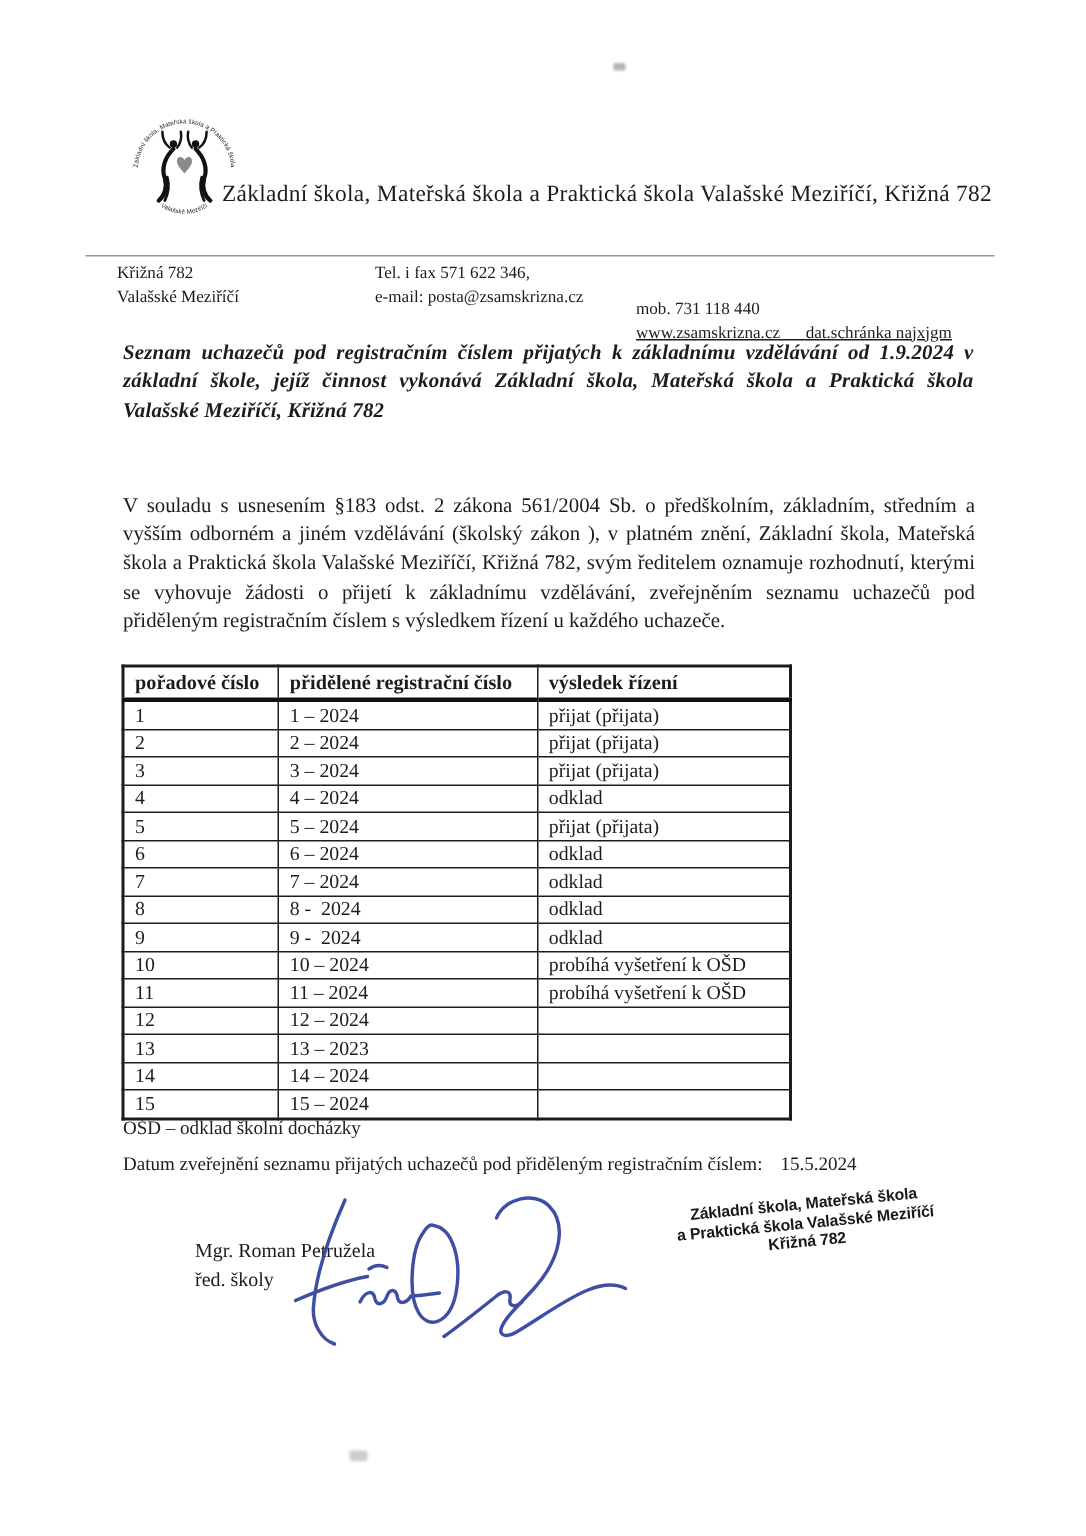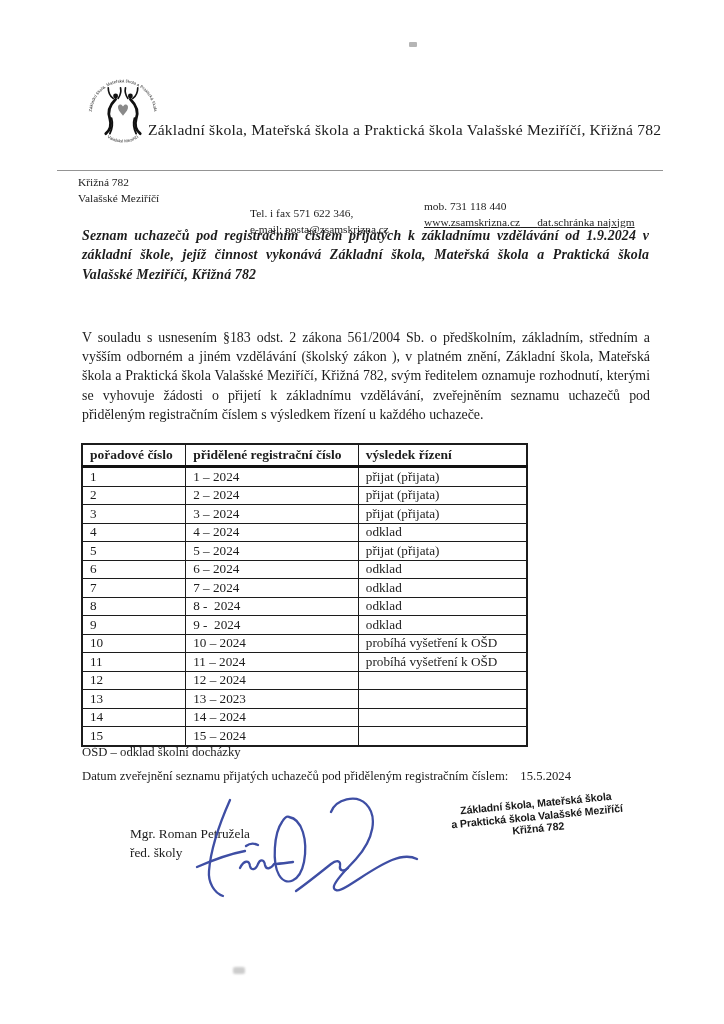--- a/index.html
+++ b/index.html
@@ -9,21 +9,21 @@
     font-family:"Liberation Serif","DejaVu Serif",serif; color:#1c1c1c;
   }
   .abs { position:absolute; }
 
   .school-name { left:148px; top:121px; font-size:15.6px; letter-spacing:.2px; }
 
   .rule { left:57px; top:170px; width:606px; height:1px; background:#949494; }
 
   .contact { top:175px; font-size:11.4px; line-height:15.5px; }
   .contact-col1 { left:78px; }
-  .contact-col2 { left:250px;margin-top:31px; }
+  .contact-col2 { left:250px; }
   .contact-col3 { left:424px;margin-top:24px; }
   .ulink { text-decoration:underline; }
   .gap3 { white-space:pre; }
 
   .doc-title {
     left:82px; top:226px; width:567px;
     font-size:13.9px; font-weight:bold; font-style:italic;
     line-height:19.3px; text-align:justify; letter-spacing:.15px;
   }
 

